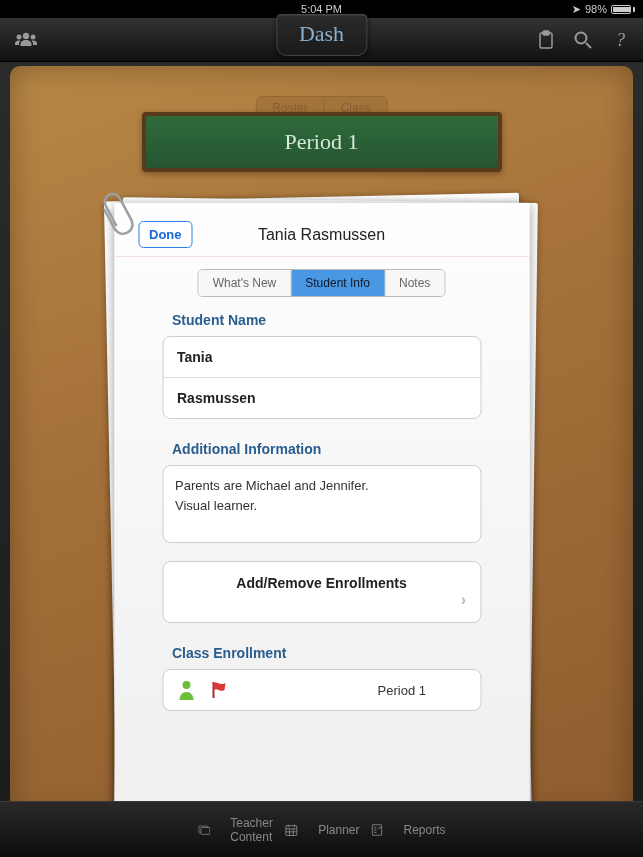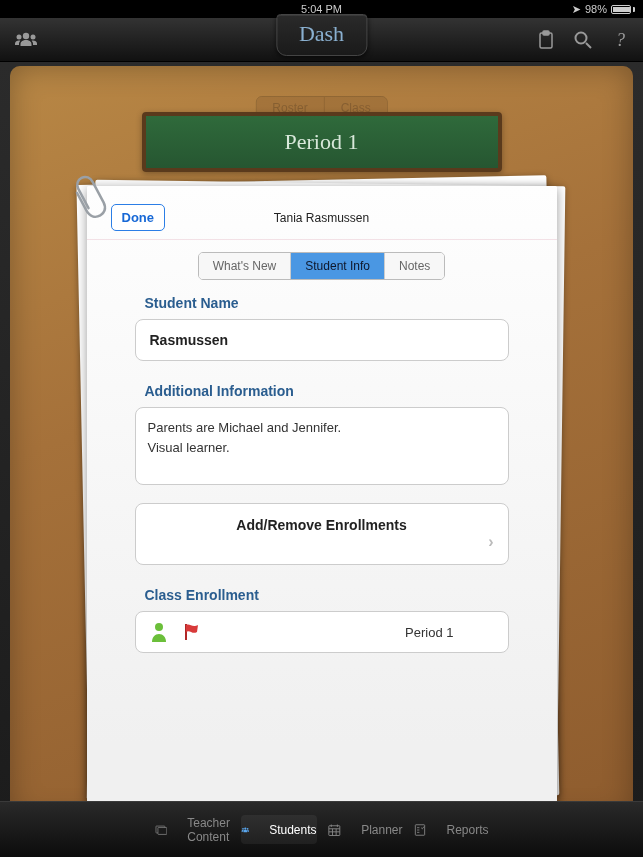--- a/index.html
+++ b/index.html
@@ -23,30 +23,30 @@
 
 
 .bg-segment { position:absolute; top:18px; left:50%; transform:translateX(-50%); display:flex; border-radius:6px; overflow:hidden; border:1px solid rgba(0,0,0,.3); opacity:.6;margin-top:16px;}
 .bg-segment div { padding:4px 16px; font-size:12px; color:#6a4a28; background:rgba(120,80,40,.4); }
 .bg-segment div:first-child { border-right:1px solid rgba(0,0,0,.2); }
 
 
 .chalkboard { position:absolute; top:50px; left:50%; transform:translateX(-50%); width:360px; height:60px; background:linear-gradient(#2f6a3b,#265631); border:4px solid #5a3a1c; border-radius:4px; color:#d8e8da; font-family:"Comic Sans MS",cursive; font-size:22px; display:flex; align-items:center; justify-content:center; box-shadow:0 2px 6px rgba(0,0,0,.3); }
 
 
-.paper-stack { position:absolute; top:124px; left:50%; transform:translateX(-50%); width:470px; height:620px; }
+.paper-stack { position:absolute; top:141px; left:50%; transform:translateX(-50%); width:415px; height:620px; }
 .paper-behind { position:absolute; inset:0; background:#fff; border-radius:2px; box-shadow:0 1px 6px rgba(0,0,0,.35); transform:rotate(-1.2deg) translate(-4px,-6px); }
 .paper-behind2 { position:absolute; inset:0; background:#fff; border-radius:2px; box-shadow:0 1px 6px rgba(0,0,0,.25); transform:rotate(.8deg) translate(4px,-3px); }
 .paper { position:absolute; inset:0; background:linear-gradient(#fefefe,#f0f0f0 90%); border-radius:2px; box-shadow:0 2px 12px rgba(0,0,0,.4); padding:18px 24px 24px; }
 .paperclip { position:absolute; top:-14px; left:-18px; color:#888; transform:rotate(-28deg); }
 
 
 .sheet-header { display:flex; align-items:center; position:relative; margin-bottom:8px; }
 .done-btn { border:1px solid #2b7ee6; border-radius:5px; padding:5px 10px; font-size:13px; font-weight:600; color:#1768d6; background:#fff; cursor:pointer; }
-.sheet-title { position:absolute; left:0; right:0; text-align:center; font-size:12px; color:#222; pointer-events:none; }
+.sheet-title { position:absolute; left:0; right:0; text-align:center; font-size:16px; color:#222; pointer-events:none; }
 .hr { height:1px; background:#e3b7c2; opacity:.4; margin:6px -24px 12px; }
 
 
 .tabs { display:flex; justify-content:center; margin-bottom:15px; }
 .tabs-inner { display:flex; border:1px solid #bbb; border-radius:5px; overflow:hidden; }
 .tab { padding:6px 14px; font-size:12px; color:#666; background:#f7f7f7; cursor:pointer; border-right:1px solid #ccc; }
 .tab:last-child { border-right:none; }
 .tab.active { background:#4a97e3; color:#0f172a; }
 
 
@@ -148,20 +148,21 @@
           <div class="tabs-inner">
         <div class="tab">What's New</div>
         <div class="tab active">Student Info</div>
         <div class="tab">Notes</div>
       </div>
         </div>
 
       <div style="padding:0 24px;">
         <div class="section-label">Student Name</div>
         <div class="field-group">
+          <div class="field-row">Tania</div>
           <div class="field-row">Rasmussen</div>
         </div>
 
         <div class="spacer"></div>
         <div class="section-label">Additional Information</div>
         <div class="info-box">Parents are Michael and Jennifer.
 Visual learner.</div>
 
         <div class="spacer"></div>
         <div class="link-row">
@@ -188,29 +189,20 @@
 </div>
 
 <div class="tabbar">
   <div class="tabbar-item">
     <svg class="ico" width="26" height="22" viewBox="0 0 26 22" fill="#888">
         <rect x="2" y="3" width="18" height="14" rx="1" fill="none" stroke="#888" stroke-width="1.5"></rect>
         <rect x="6" y="6" width="18" height="14" rx="1" fill="#1a1a1a" stroke="#888" stroke-width="1.5"></rect>
       </svg>
     <span>Teacher Content</span>
   </div>
-  <div class="tabbar-item active">
-    <svg class="ico" width="30" height="22" viewBox="0 0 30 22" fill="#5aa7ef">
-        <circle cx="15" cy="6" r="3.8"></circle>
-        <circle cx="7" cy="7" r="3"></circle>
-        <circle cx="23" cy="7" r="3"></circle>
-        <path d="M15 10.5c-3.5 0-6.5 2-6.5 5v3h13v-3c0-3-3-5-6.5-5zM7 11c-2.5 0-5 1.5-5 4v2.5h5v-1.5c0-1.7.7-3.1 1.8-4.2C8.2 11.3 7.6 11 7 11zM23 11c-.6 0-1.2.3-1.8.8 1.1 1.1 1.8 2.5 1.8 4.2v1.5h5V15c0-2.5-2.5-4-5-4z"></path>
-      </svg>
-    <span>Students</span>
-  </div>
   <div class="tabbar-item">
     <svg class="ico" width="24" height="22" viewBox="0 0 24 22" fill="none" stroke="#888" stroke-width="1.5">
         <rect x="3" y="4" width="18" height="16" rx="1"></rect>
         <line x1="3" y1="9" x2="21" y2="9"></line>
         <line x1="7" y1="2" x2="7" y2="6"></line>
         <line x1="17" y1="2" x2="17" y2="6"></line>
         <line x1="9" y1="9" x2="9" y2="20"></line>
         <line x1="15" y1="9" x2="15" y2="20"></line>
         <line x1="3" y1="14" x2="21" y2="14"></line>
       </svg>

